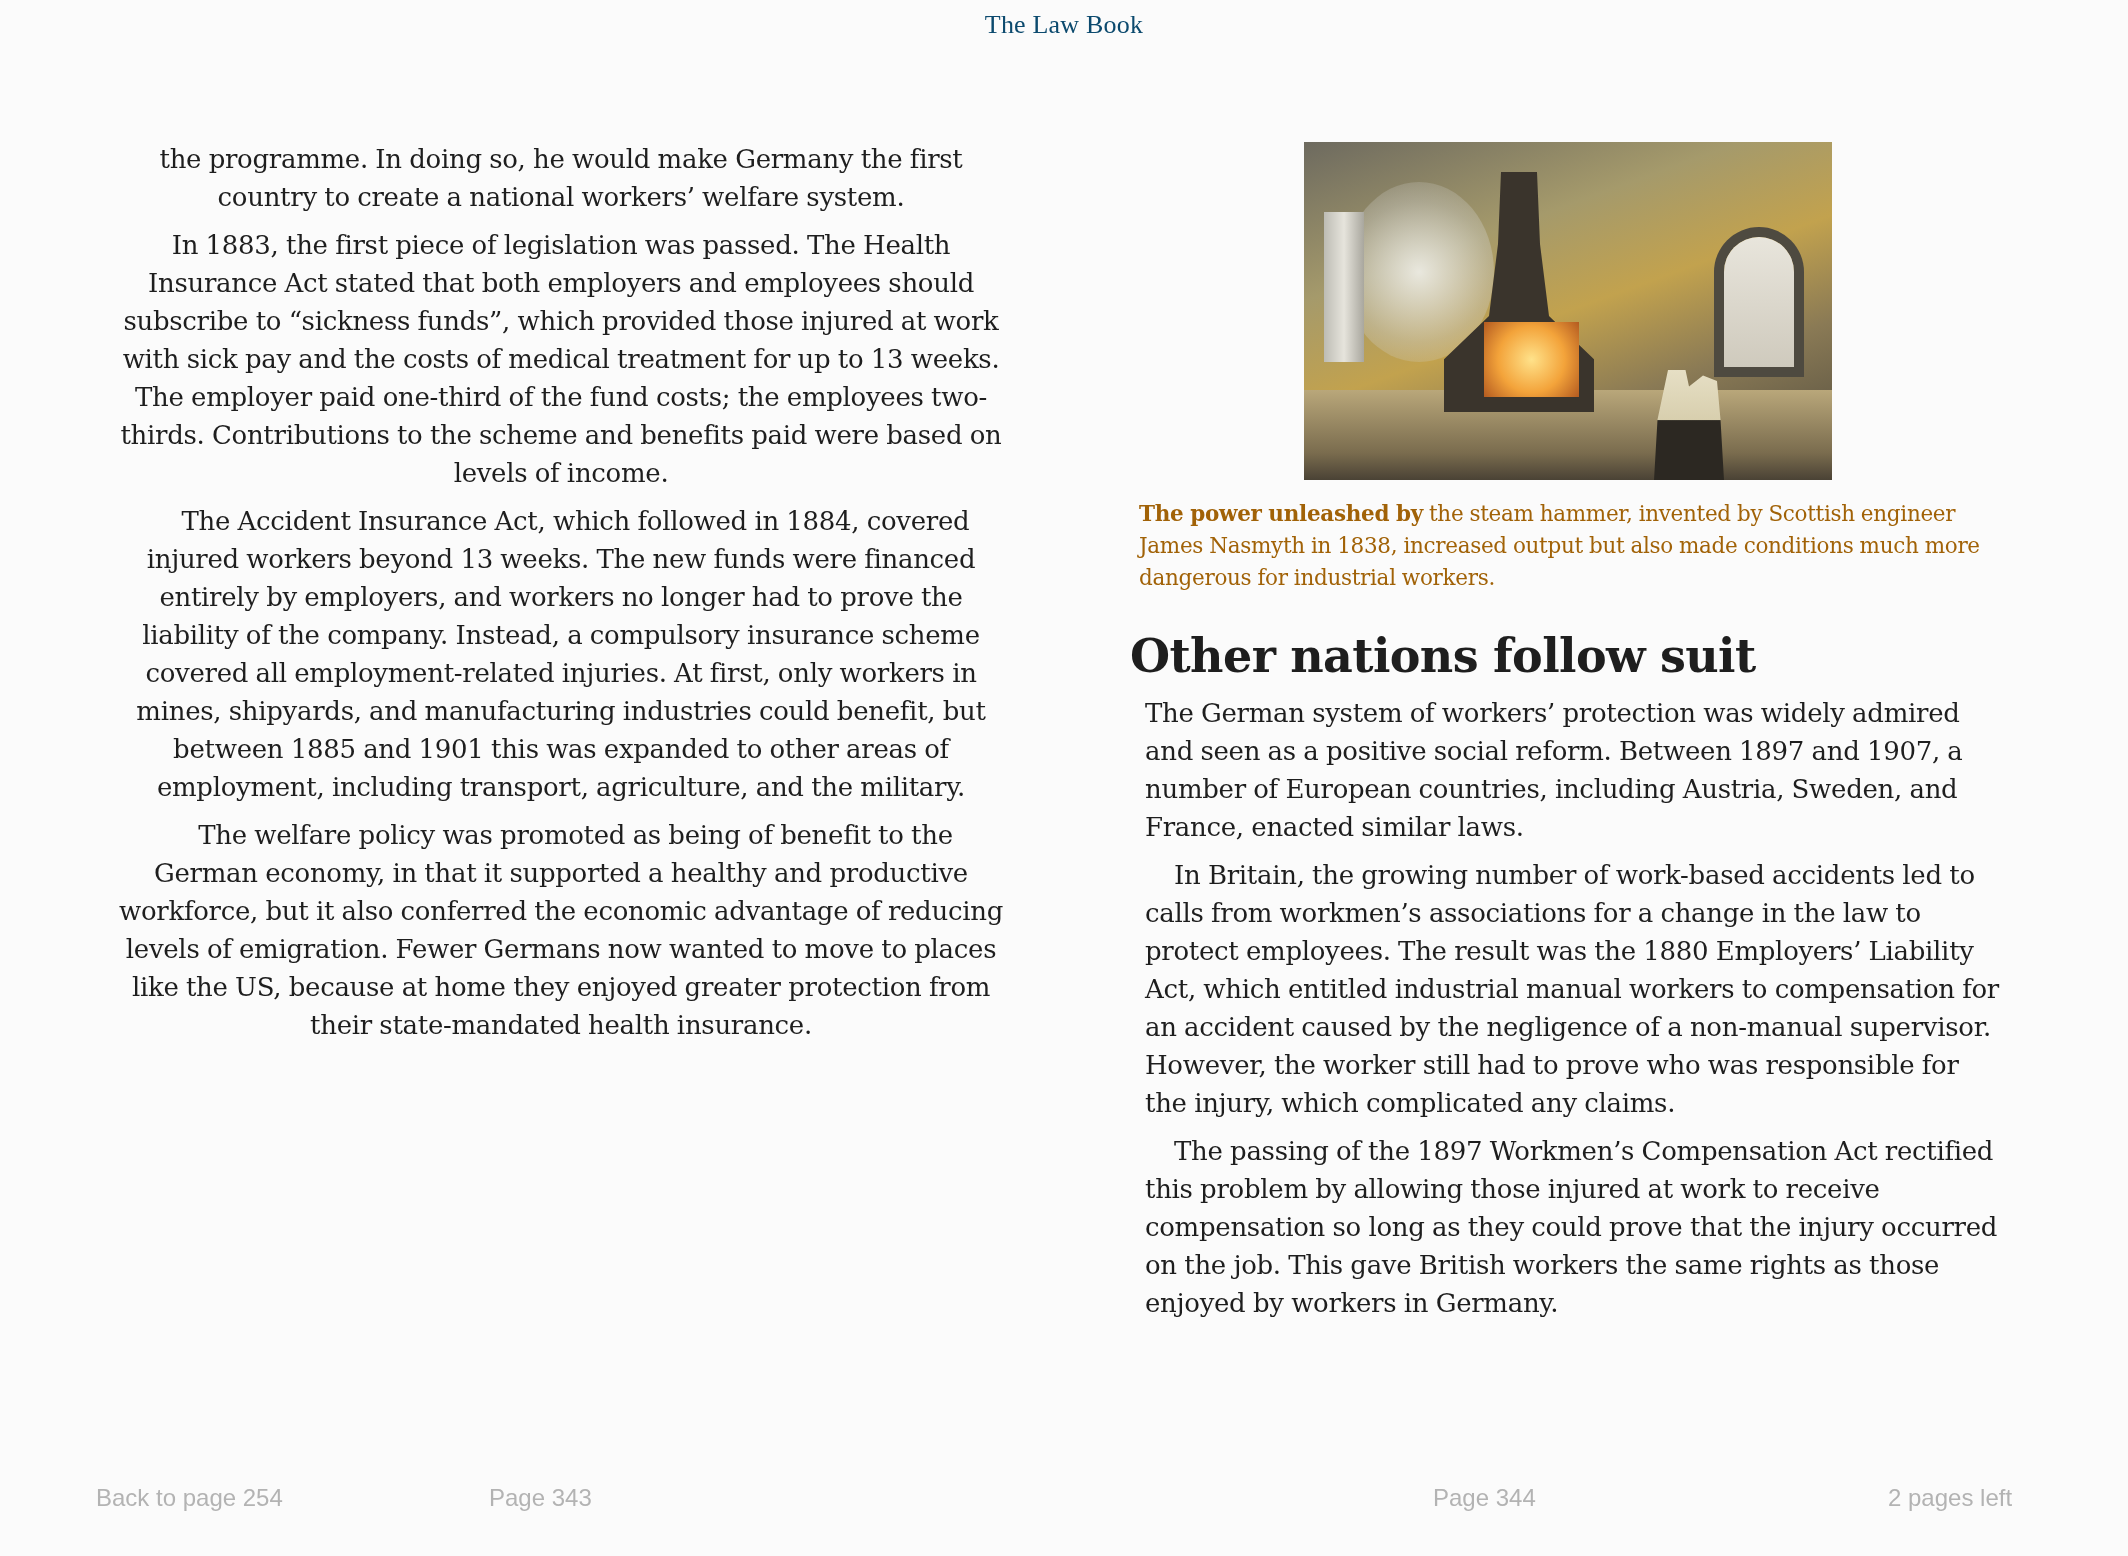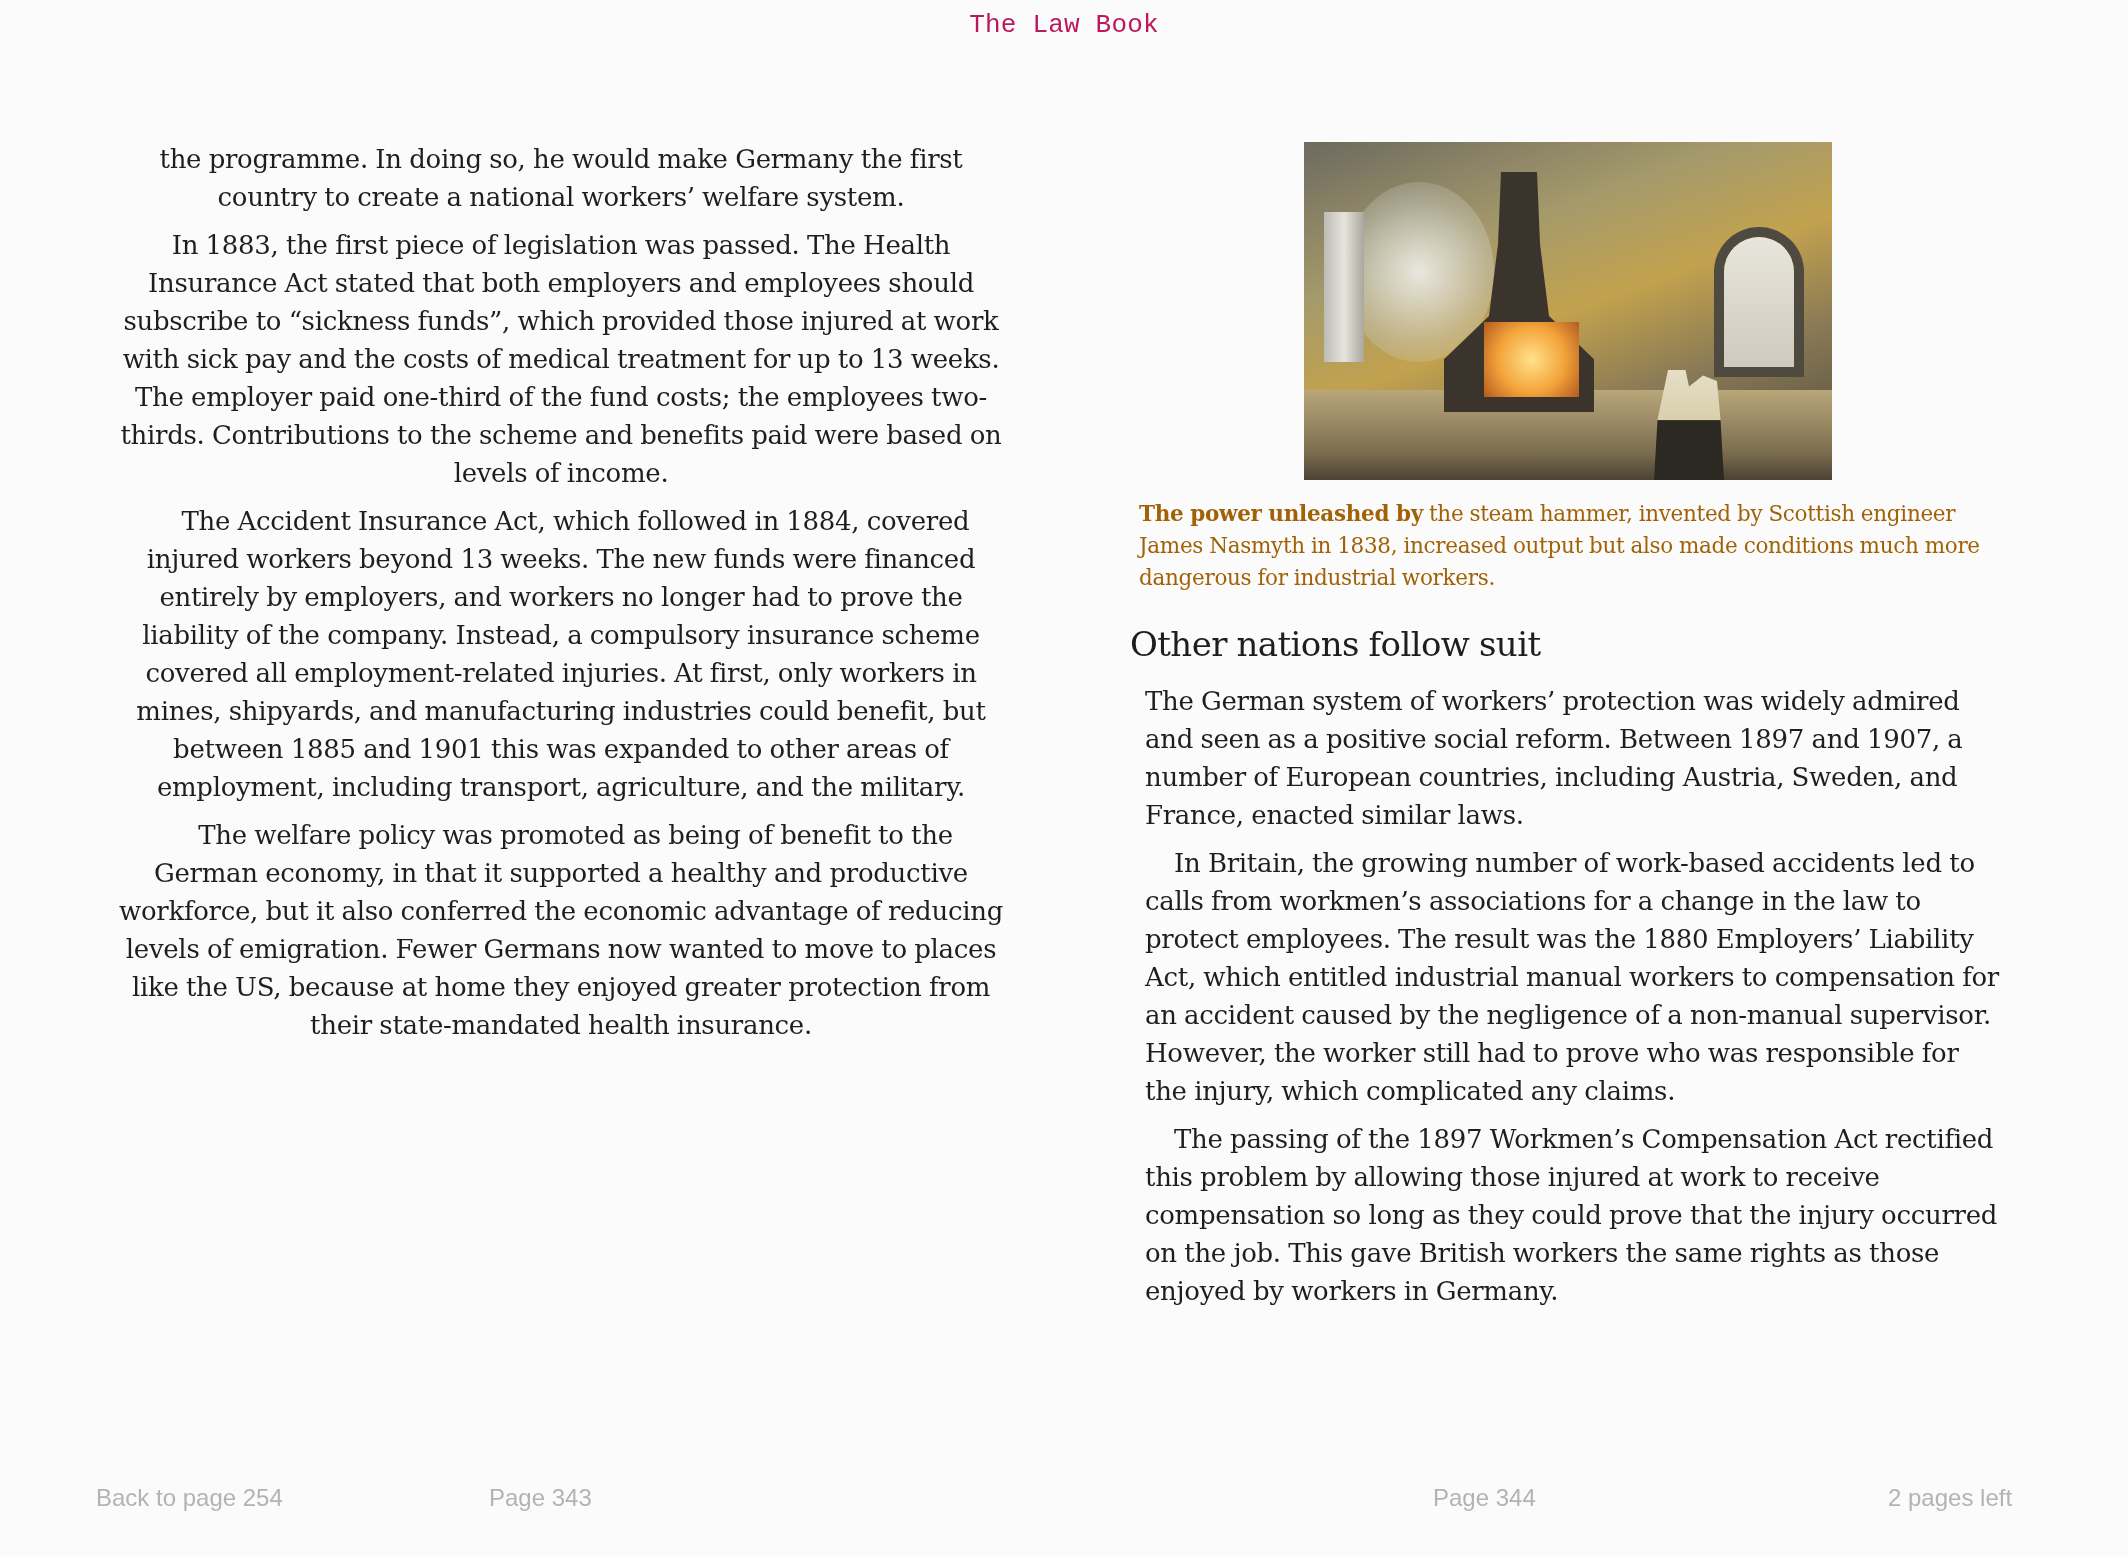--- a/index.html
+++ b/index.html
@@ -14,23 +14,23 @@
     overflow: hidden;
     font-family: "DejaVu Serif", "Liberation Serif", serif;
     color: #1e1e1e;
   }
   .book-title {
     position: absolute;
     top: 10px;
     left: 0;
     width: 2128px;
     text-align: center;
-    font-family: Liberation Mono, monospace;
+    font-family: Liberation Serif, serif;
     font-size: 26px;
-    color: #be185d;
+    color: #0c4a6e;
     letter-spacing: 0.2px;
   }
   .column {
     position: absolute;
     font-size: 26px;
     line-height: 38px;
     letter-spacing: -0.3px;
     word-spacing: -0.5px;
   }
   .left-col {
@@ -115,24 +115,24 @@
     line-height: 32px;
     width: 860px;
     letter-spacing: -0.3px;
     word-spacing: -0.4px;
     color: #a16207;
   }
   .caption-lead {
     font-weight: bold;
   }
   .section-heading {
-    margin: 22px 0 10px 2px;
-    font-size: 34px;
+    margin: 34px 0 10px 2px;
+    font-size: 46px;
     line-height: 56px;
-    font-weight: normal;
+    font-weight: bold;
     letter-spacing: -0.6px;
     color: #1e1e1e;
   }
   .right-body {
     margin-left: 17px;
   }
   .footer-item {
     position: absolute;
     top: 1484px;
     font-family: "Liberation Sans", "DejaVu Sans", sans-serif;

